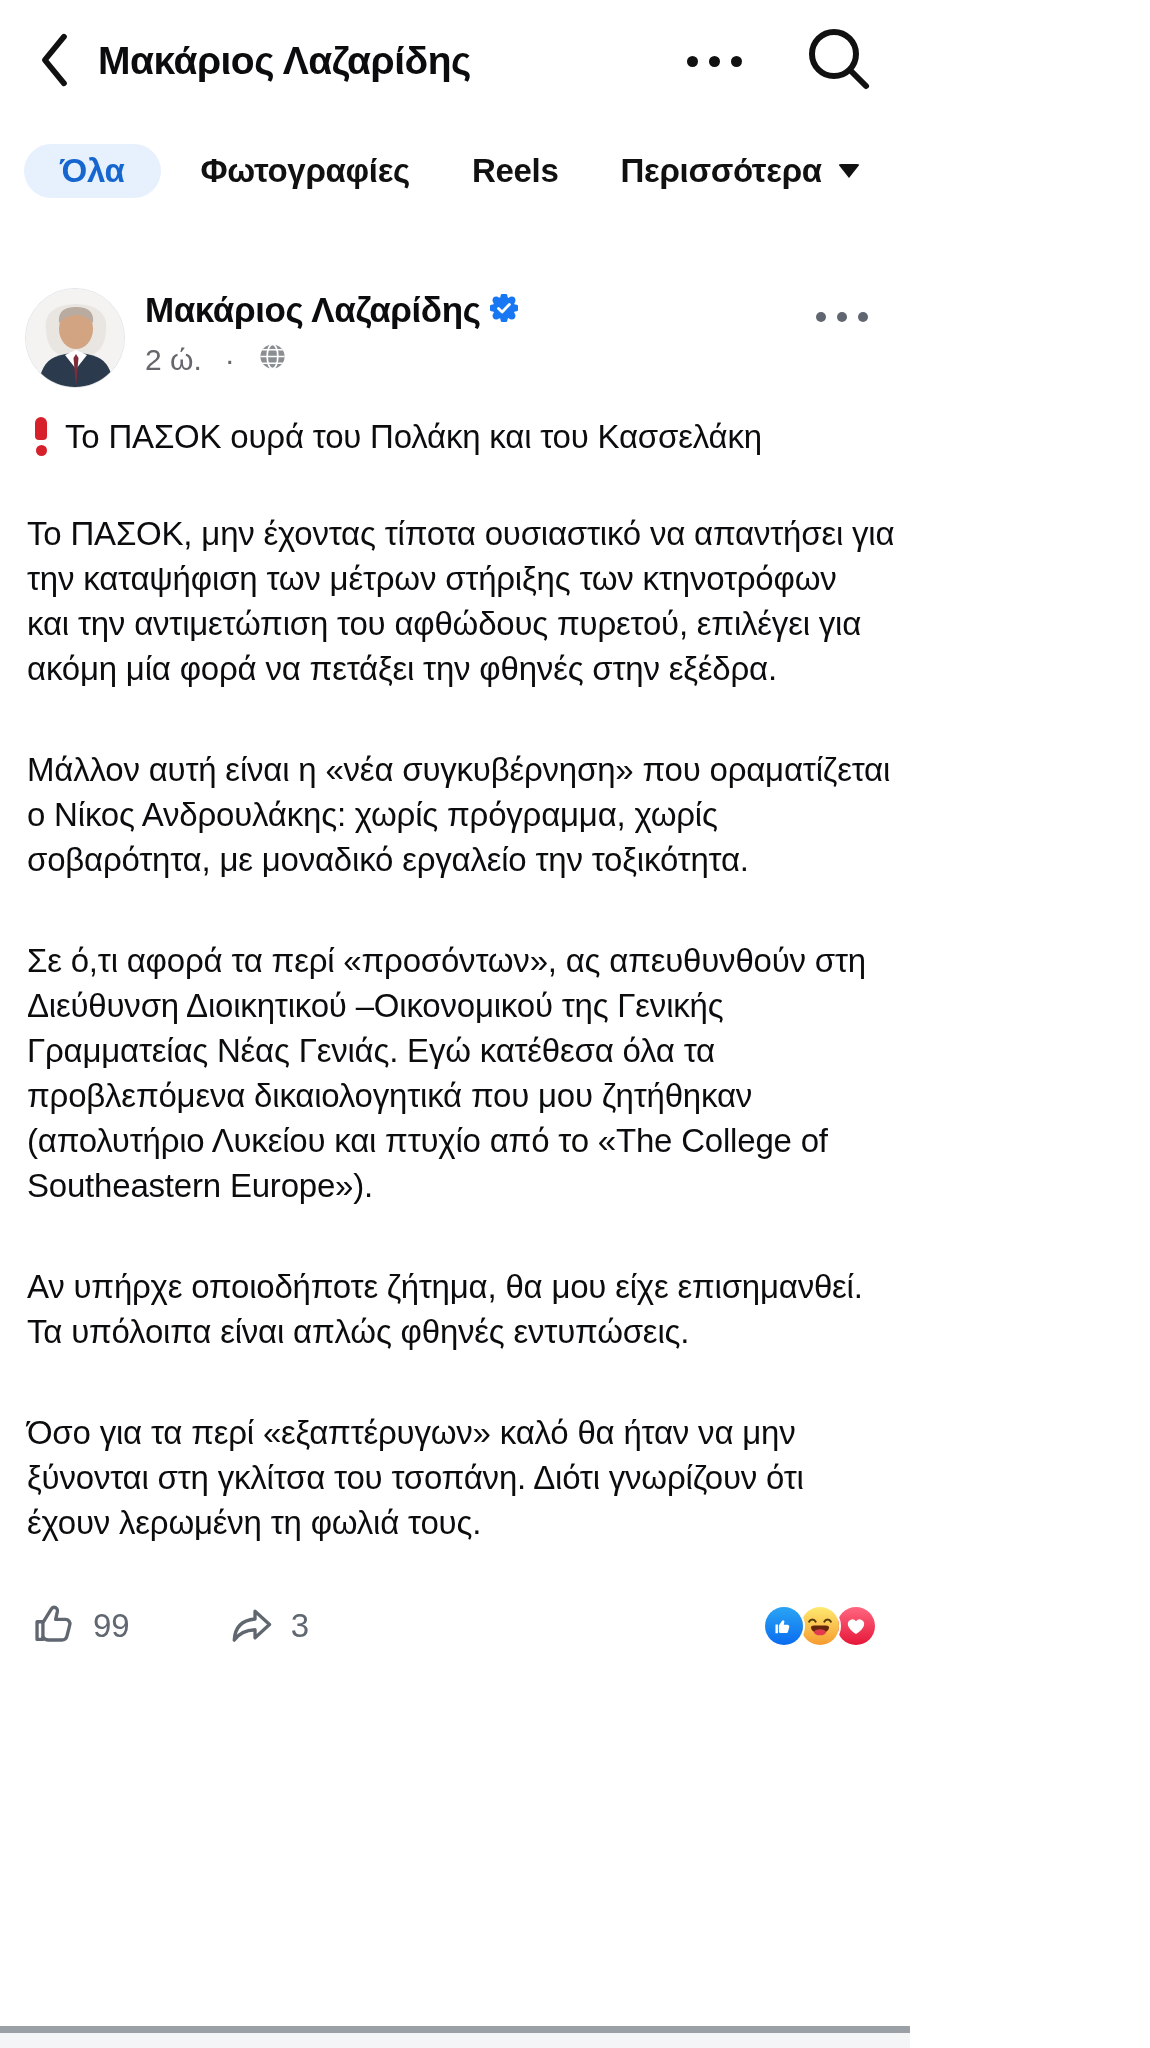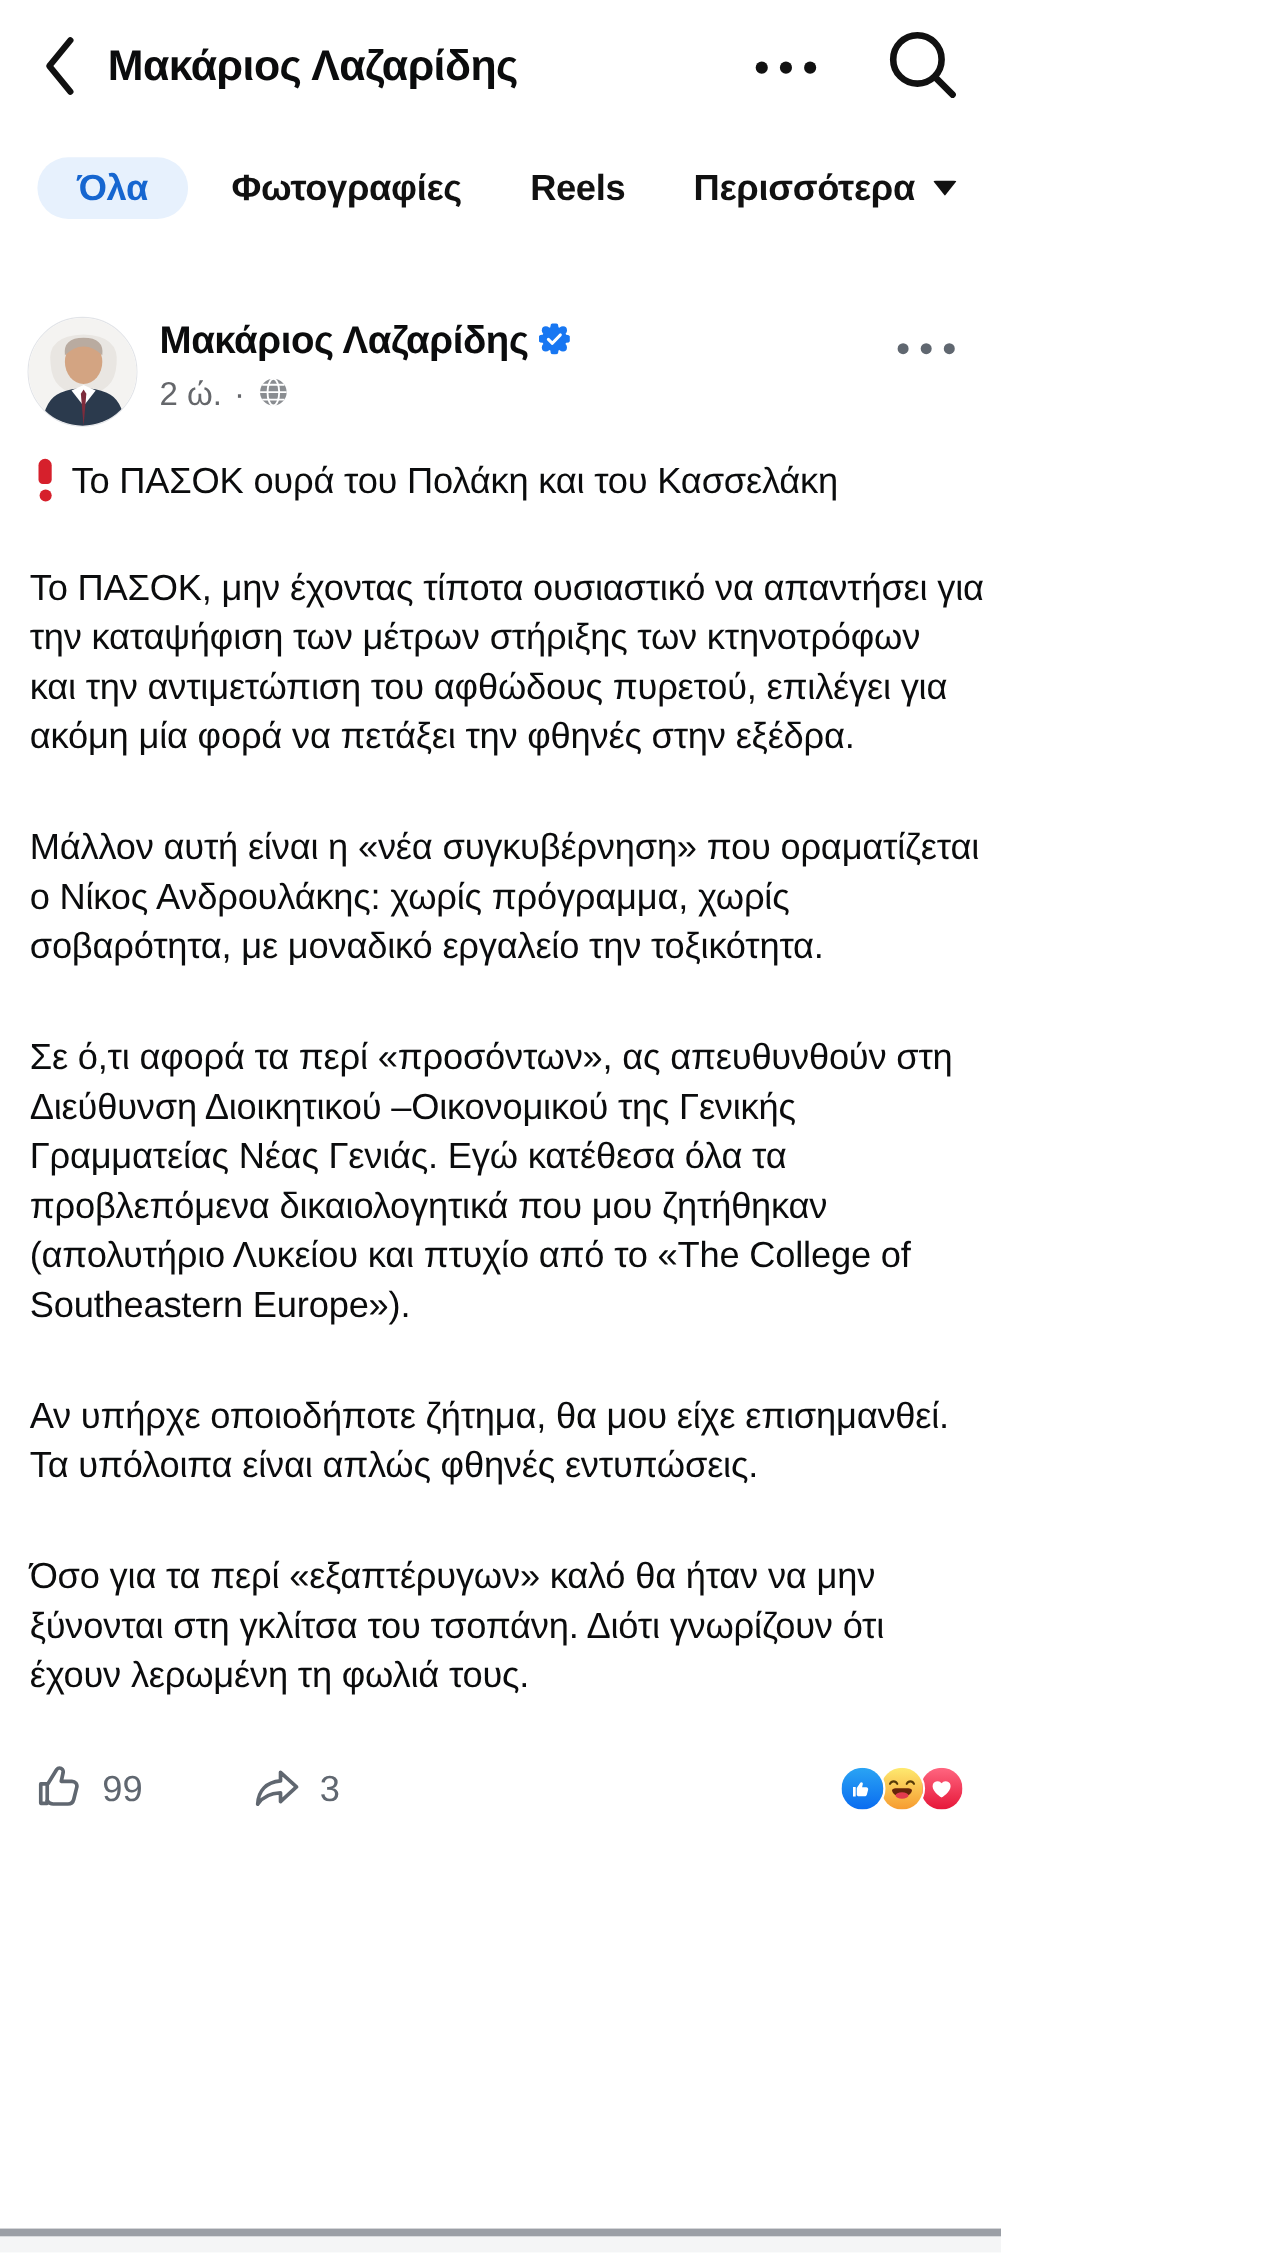--- a/index.html
+++ b/index.html
@@ -11,34 +11,34 @@
   .top-bar { display: flex; align-items: center; height: 112px; padding: 10px 38px 0 34px; }
   .back-btn { background: none; border: none; cursor: pointer; width: 46px; height: 60px; display: flex; align-items: center; }
   .top-title { font-size: 39px; font-weight: 700; letter-spacing: -0.5px; margin-left: 18px; color: #0b0c0d; }
   .top-actions { margin-left: auto; display: flex; align-items: center; }
   .dots { display: flex; gap: 11px; background: none; border: none; cursor: pointer; padding: 10px 4px; }
   .dots i { width: 11px; height: 11px; border-radius: 50%; background: #111; display: block; }
   .header-dots { margin-right: 58px; }
   .search-btn { background: none; border: none; cursor: pointer; display: flex; }
 
   
-  .tabs { display: flex; align-items: center; padding-left: 34px; margin-top: 32px; height: 54px; }
+  .tabs { display: flex; padding-left: 24px; margin-top: 32px; height: 54px; }
   .tab { font-size: 33px; font-weight: 700; letter-spacing: -0.3px; color: #111; background: none; border: none; cursor: pointer; display: flex; align-items: center; }
   .tab-pill { background: #e7f1fd; color: #1666d0; border-radius: 28px; padding: 9px 36px; }
   .tab + .tab { margin-left: 62px; }
   .tab-pill + .tab { margin-left: 40px; }
   .caret { width: 0; height: 0; border-left: 11px solid transparent; border-right: 11px solid transparent; border-top: 14px solid #111; margin-left: 16px; border-radius: 3px; }
 
   
   .post-header { position: relative; display: flex; margin: 90px 38px 0 25px; }
   .avatar { width: 100px; height: 100px; border-radius: 50%; overflow: hidden; border: 1px solid #e2e4e8; background: #fff; flex: 0 0 auto; cursor: pointer; }
   .author-meta { margin-left: 20px; padding-top: 2px; }
   .name-row { display: flex; align-items: center; gap: 10px; cursor: pointer; }
   .author-name { font-size: 35px; font-weight: 700; letter-spacing: -0.4px; color: #0b0c0d; }
-  .meta-row { display: flex; align-items: flex-start; gap: 11px; margin-top: 12px; color: #65676b; font-size: 30px; }
+  .meta-row { display: flex; align-items: center; gap: 23px; margin-top: 12px; color: #65676b; font-size: 30px; }
   .post-menu { position: absolute; right: 0; top: 14px; }
   .post-menu i { width: 10px; height: 10px; background: #606770; }
 
   
   .post-body { padding: 26px 27px 0 27px; }
   .post-body p { font-size: 33px; line-height: 45px; letter-spacing: -0.2px; white-space: pre; margin-bottom: 56px; color: #0b0c0d; }
   .headline { display: flex; align-items: center; margin-bottom: 52px; }
   .headline p { margin-bottom: 0; }
   .excl { display: inline-flex; flex-direction: column; align-items: center; margin: 0 18px 0 8px; }
   .excl .bar { width: 12px; height: 23px; background: #d6202c; border-radius: 6px 6px 4px 4px; }

